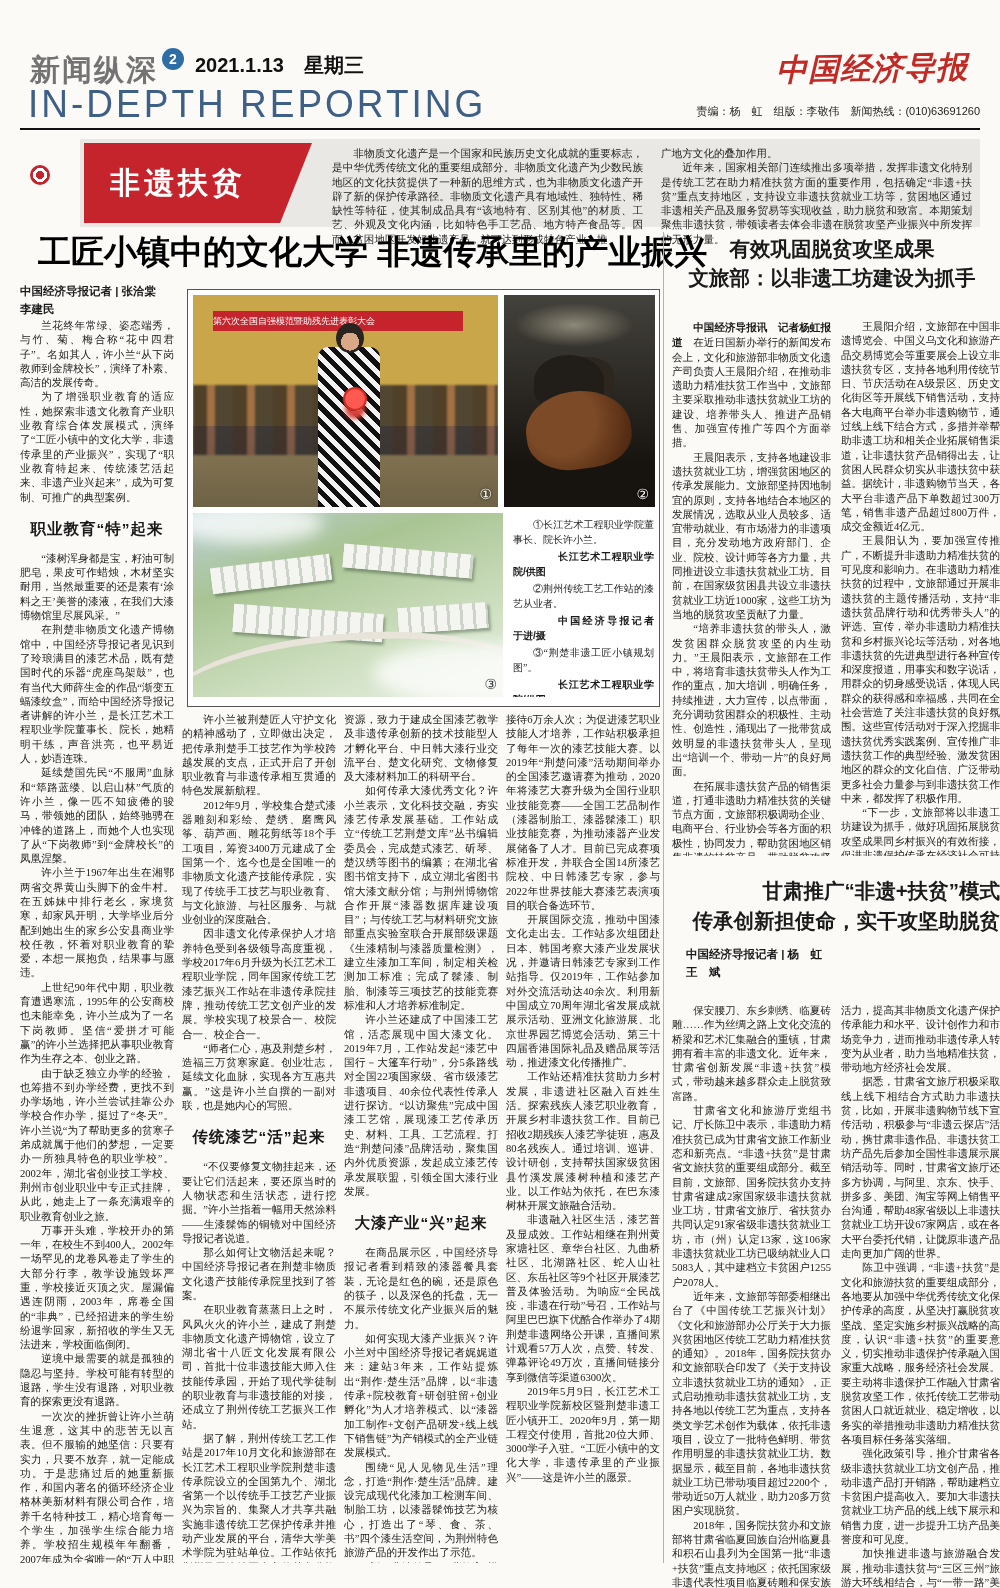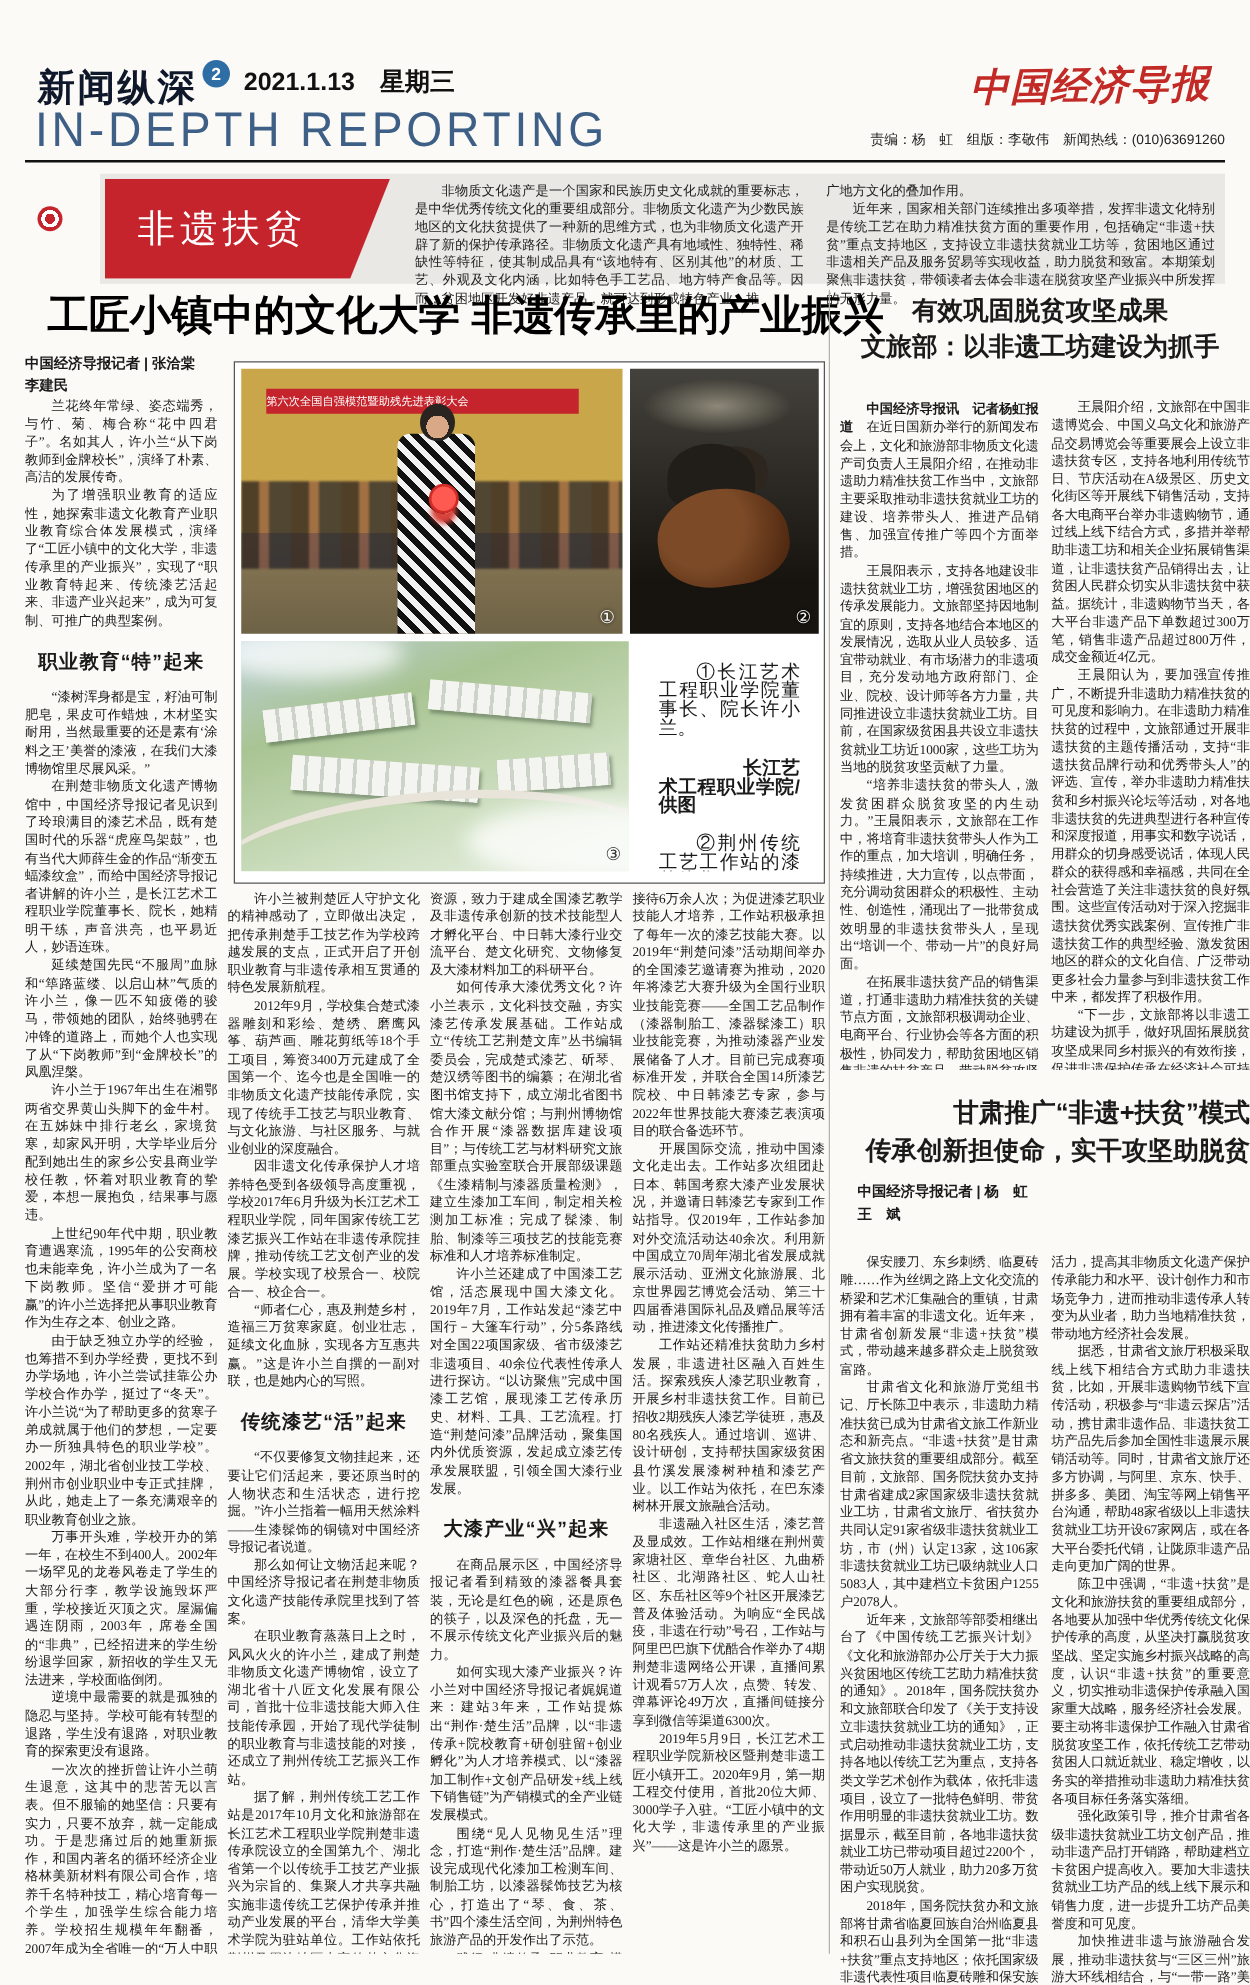--- a/index.html
+++ b/index.html
@@ -1,54 +1,54 @@
 <!DOCTYPE html>
 <html><head>
 <meta charset="utf-8">
 <style>
   html,body{margin:0;padding:0;background:#dddad4;}
   .page{position:relative;width:1000px;height:1588px;margin:0 auto;background:#fbfaf7;
         font-family:"Liberation Serif","DejaVu Serif",serif;color:#1a1a1a;overflow:hidden;}
   
   .masthead{position:absolute;left:20px;top:48px;width:960px;height:78px;}
   .sec-cn{position:absolute;left:10px;top:2px;font-family:"Liberation Sans","DejaVu Sans",sans-serif;
-          font-weight:bold;font-size:30px;color:#0f172a;letter-spacing:2px;}
+          font-weight:bold;font-size:30px;color:#737373;letter-spacing:2px;}
   .pagenum{position:absolute;left:142px;top:0px;width:22px;height:22px;border-radius:50%;
            background:#2f6ea5;color:#fff;font-family:"Liberation Sans",sans-serif;font-weight:bold;
            font-size:14px;text-align:center;line-height:22px;}
   .dateline{position:absolute;left:175px;top:4px;font-family:"Liberation Sans",sans-serif;
             font-weight:bold;font-size:20px;color:#111;}
   .sec-en{position:absolute;left:8px;top:34px;font-family:"Liberation Sans","DejaVu Sans",sans-serif;
           font-size:37px;color:#3e5f86;letter-spacing:3px;font-weight:400;transform:scaleY(1.05);transform-origin:left top;}
   .logo{position:absolute;right:12px;top:0px;font-family:"Liberation Serif",serif;font-style:italic;
         font-weight:bold;font-size:31px;color:#c22a26;letter-spacing:1px;transform:rotate(-1deg);}
   .editorline{position:absolute;right:0px;top:56px;font-family:"Liberation Sans",sans-serif;
               font-size:11px;color:#222;}
   .mast-rule{position:absolute;left:20px;top:128px;width:960px;height:2px;background:#111;}
   
   .intro-wrap{position:absolute;left:80px;top:139px;width:900px;height:88px;background:#e9e8e5;}
   .topic-dot{position:absolute;left:30px;top:165px;width:20px;height:20px;border-radius:50%;
              background:radial-gradient(circle,#c5242c 0 4px,#fff 4px 7px,#c5242c 7px);}
   .badge{position:absolute;left:4px;top:4px;width:228px;height:80px;background:#c5242c;
          clip-path:polygon(0 0,100% 0,86% 100%,0 100%);display:flex;align-items:center;}
-  .badge span{color:#fff;font-family:"Liberation Sans",sans-serif;font-weight:normal;font-size:30px;
+  .badge span{color:#fff;font-family:"Liberation Sans",sans-serif;font-weight:bold;font-size:30px;
               letter-spacing:4px;padding-left:26px;}
   .intro-cols{position:absolute;left:252px;top:8px;width:640px;display:flex;gap:18px;}
   .intro-col{width:311px;font-size:11px;line-height:15.3px;text-align:justify;color:#222;}
   .intro-col .para{margin:0;text-indent:2em;}
   .intro-col .para.cont{text-indent:0;}
   
   .para{margin:0;font-size:10.6px;line-height:14.3px;text-align:justify;text-indent:2em;}
   .para.cont{text-indent:0;}
   .para b{font-family:"Liberation Sans",sans-serif;}
   .byline-line{margin:0 0 2px 0;font-family:"Liberation Sans",sans-serif;font-weight:bold;
                font-size:11.5px;line-height:16px;}
   .subhead{font-family:"Liberation Sans",sans-serif;font-weight:bold;font-size:15.5px;
            text-align:center;margin:14px 0 12px 0;letter-spacing:1px;}
-  .cap{margin:16px;font-size:15px;line-height:15px;text-indent:2em;text-align:justify;}
+  .cap{margin:2px;font-size:10px;line-height:15px;text-indent:2em;text-align:justify;}
   .cap.credit{font-family:"Liberation Sans",sans-serif;font-weight:bold;text-indent:4.5em;}
   
   .main-title{position:absolute;left:38px;top:230px;width:625px;font-family:"Liberation Sans","DejaVu Sans",sans-serif;
               font-weight:900;font-size:33px;color:#000;letter-spacing:0px;white-space:nowrap;}
   .left-article{position:absolute;left:20px;top:283px;width:642px;height:1280px;overflow:hidden;}
   .cols{display:flex;gap:8px;}
   .col{width:154px;overflow:hidden;}
   .spacer{height:430px;}
   
   .photobox{position:absolute;left:167px;top:6px;width:473px;height:418px;border:1px solid #555;

